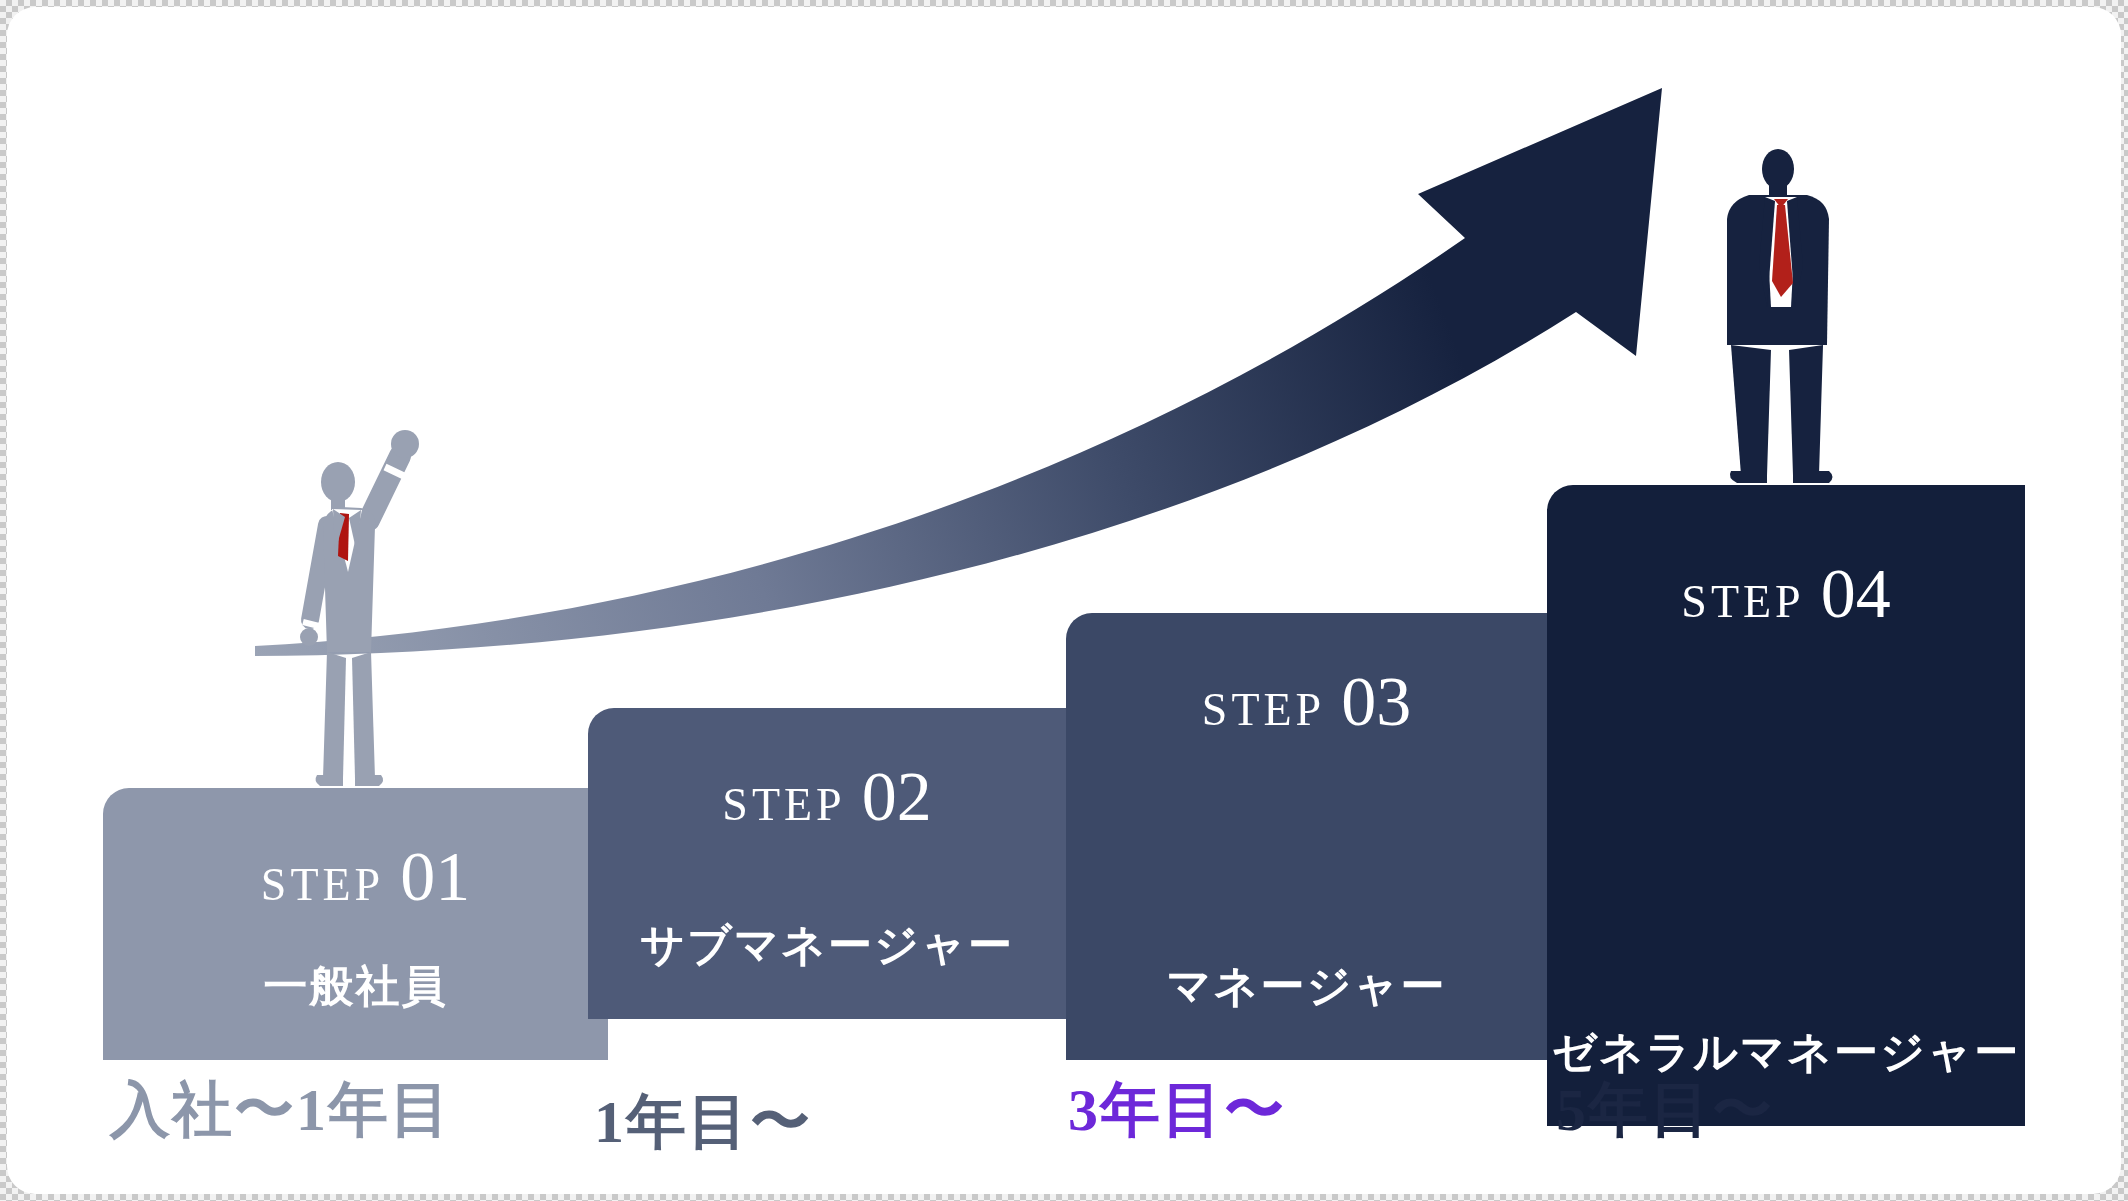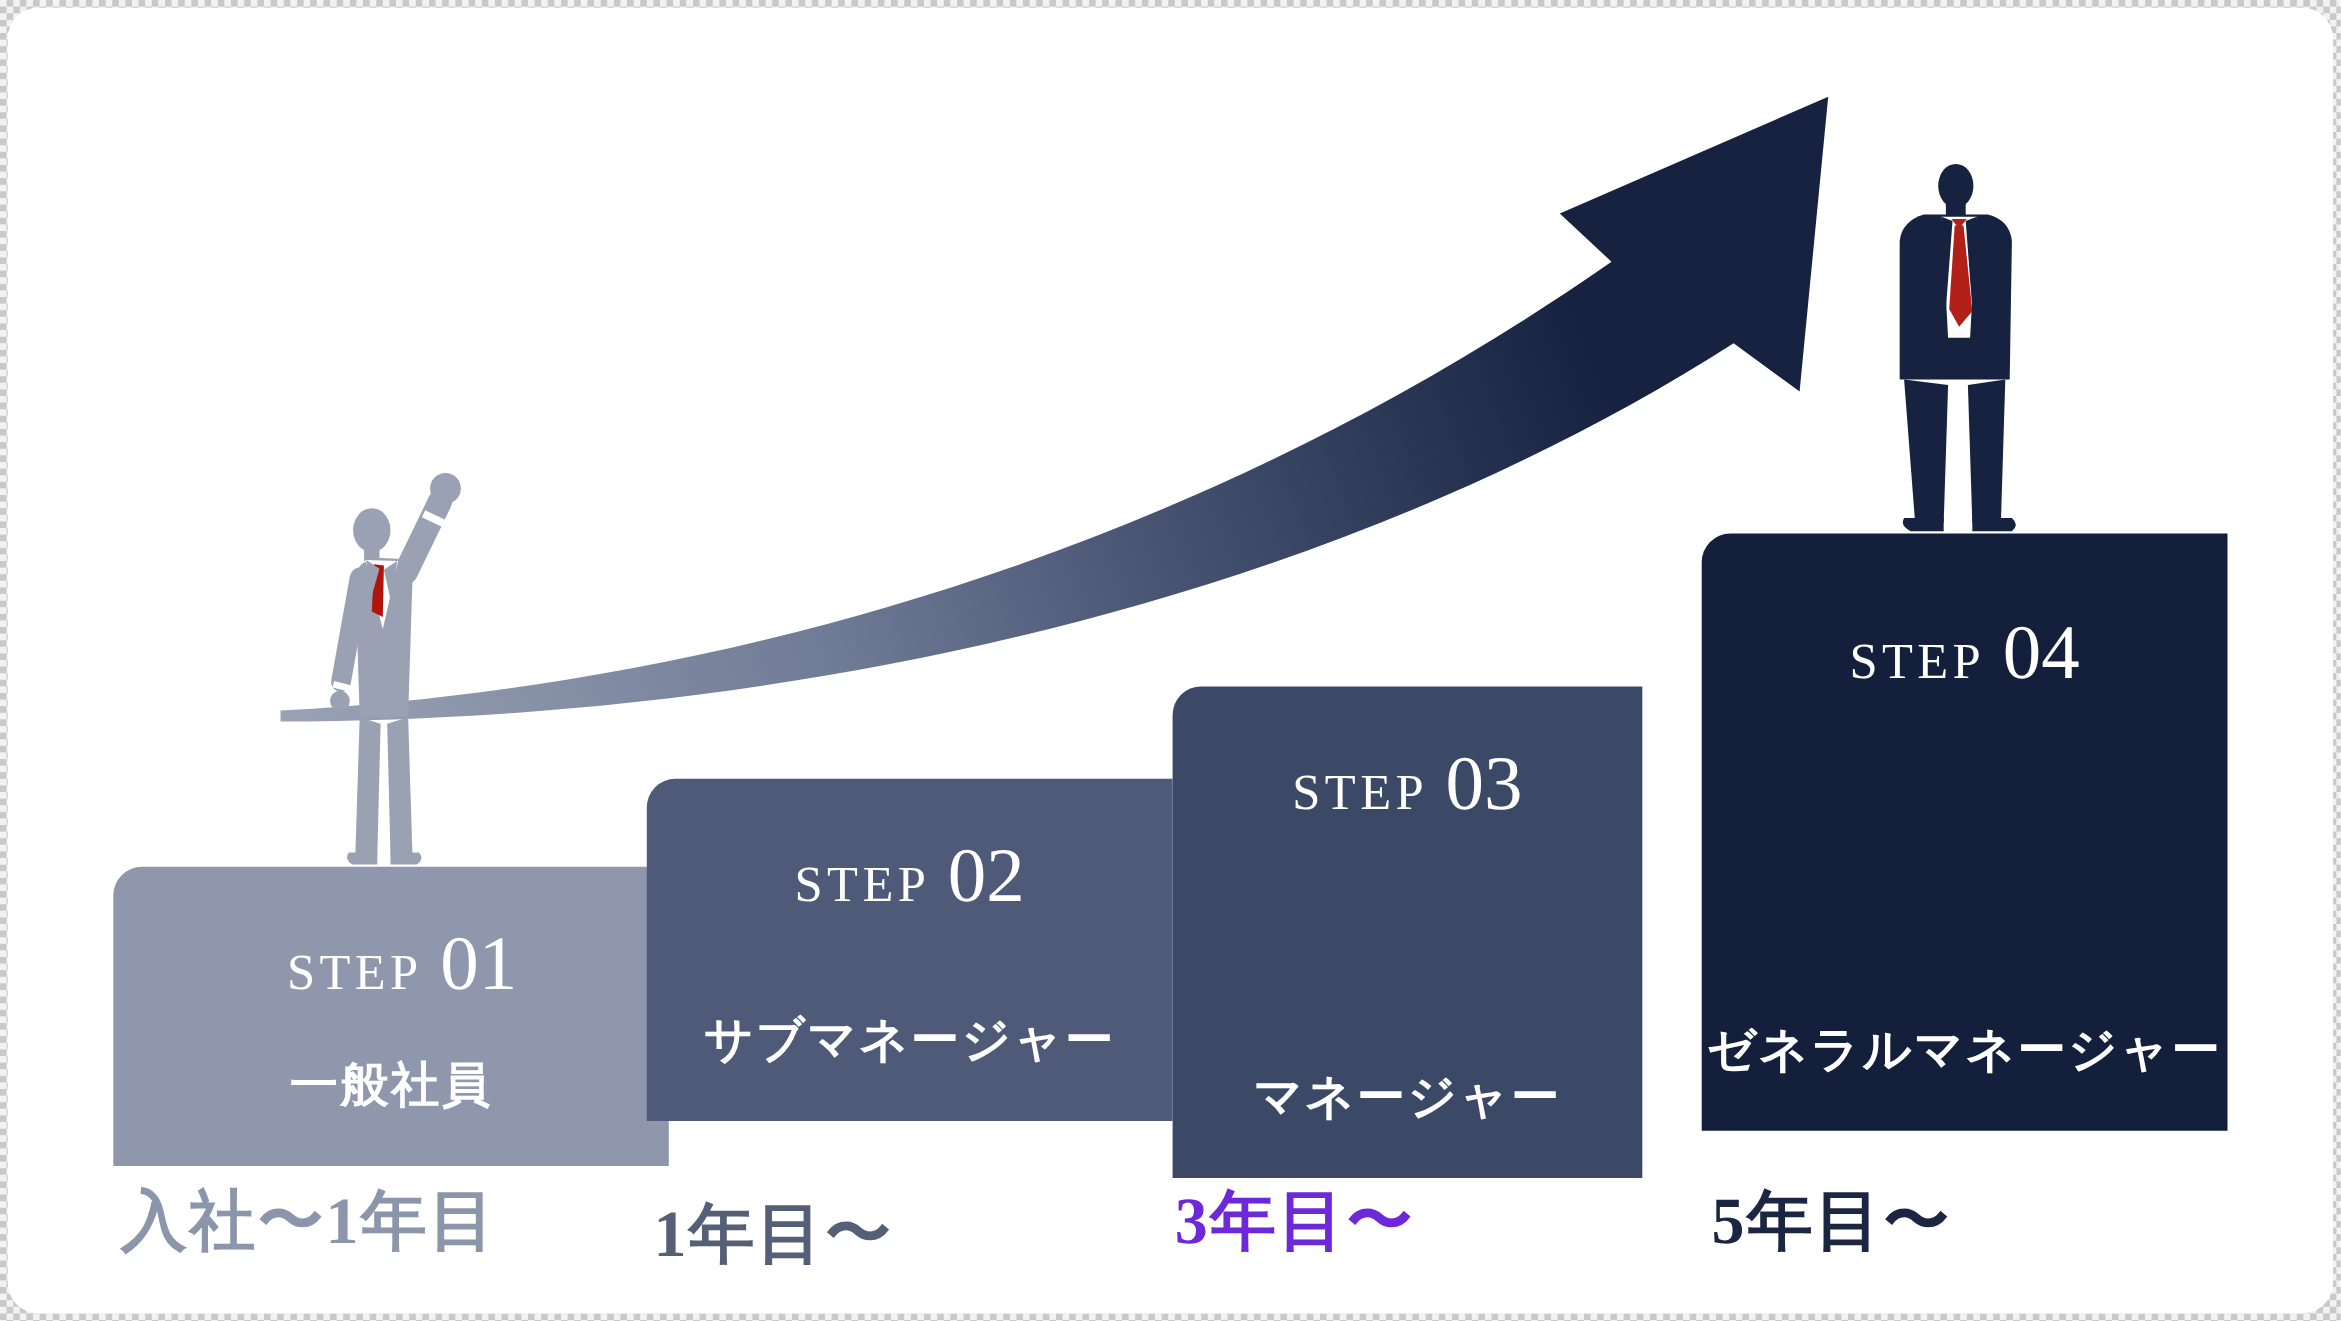--- a/index.html
+++ b/index.html
@@ -10,22 +10,22 @@
   }
   .canvas{
     position:absolute;inset:7px;background:#ffffff;border-radius:28px;
   }
   .stage{position:absolute;inset:0;}
   .block{
     position:absolute;border-radius:26px 0 0 0;z-index:1;
   }
   .b1{left:103px;top:788px;width:485px;height:272px;padding-left:20px;}
   .b2{left:588px;top:708px;width:478px;height:311px;}
-  .b3{left:1066px;top:613px;width:427px;height:447px;margin-top:11px;}
-  .b4{left:1547px;top:485px;width:478px;height:543px;}
+  .b3{left:1066px;top:613px;width:481px;height:447px;}
+  .b4{left:1547px;top:485px;width:478px;height:641px;}
   .step-title{
     margin-top:54px;text-align:center;color:#ffffff;line-height:1;white-space:nowrap;
   }
   .b4 .step-title{margin-top:74px;}
   .step-title .word{font-size:46px;letter-spacing:4px;}
   .step-title .num{font-size:70px;margin-left:16px;}
   .role{
     position:absolute;bottom:44px;left:0;width:100%;text-align:center;
     color:#ffffff;font-size:44px;font-weight:bold;white-space:nowrap;letter-spacing:2px;
   }

